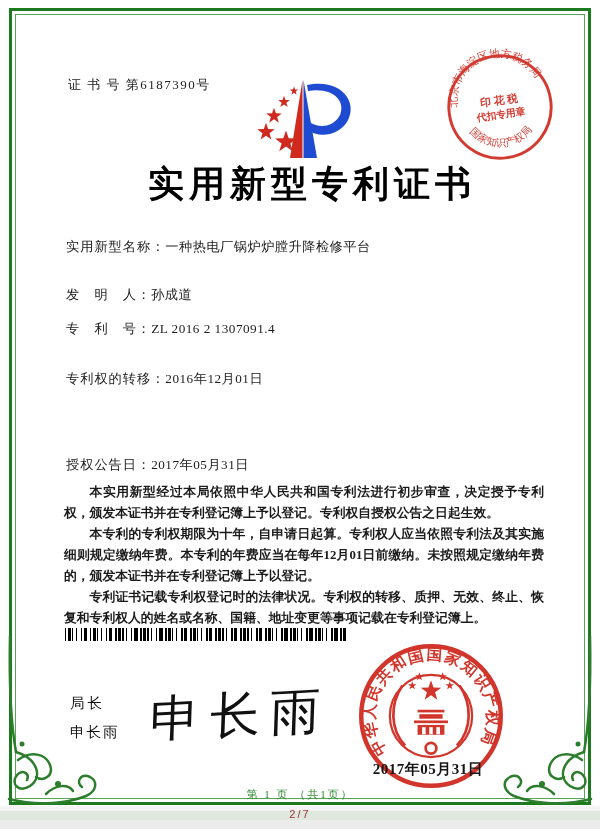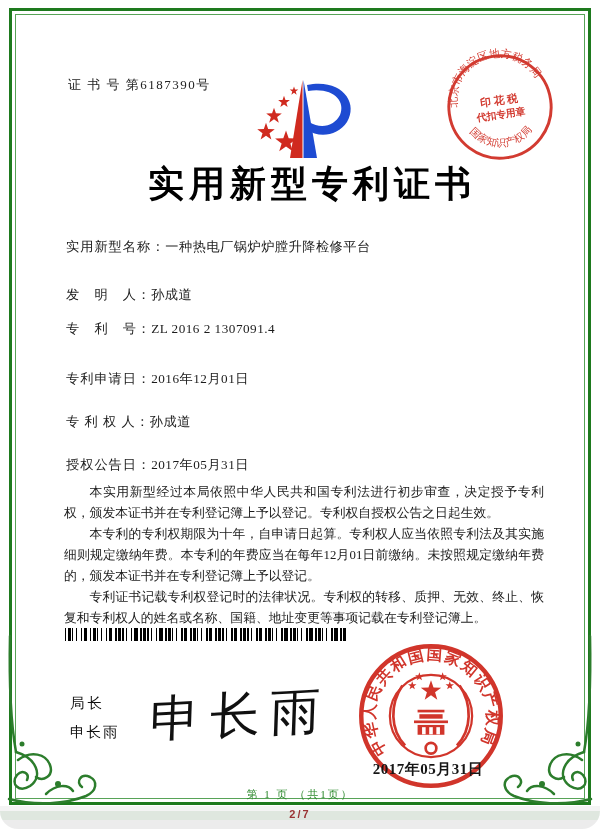--- a/index.html
+++ b/index.html
@@ -1,41 +1,41 @@
 <!DOCTYPE html>
 <html><head>
 <meta charset="utf-8">
 <style>
   html,body{margin:0;padding:0;}
   body{font-family:"Liberation Serif","DejaVu Serif",serif;}
-  #page{position:relative;width:600px;height:829px;background:#ffffff;overflow:hidden;border-radius:18px;}
+  #page{position:relative;width:600px;height:829px;background:#ffffff;overflow:hidden;}
   
   .frame-outer{position:absolute;left:9px;top:8px;right:9px;bottom:24px;border:3px solid #1e7a1e;}
   .frame-inner{position:absolute;left:15px;top:14px;right:15px;bottom:30px;border:1px solid #57a357;}
   .certno{position:absolute;left:68px;top:76px;font-size:13px;letter-spacing:1.5px;color:#222;}
   .title{position:absolute;left:0;right:0;top:160px;text-align:center;font-size:36px;font-weight:bold;letter-spacing:5px;color:#000;margin-left:24px;}
   .field{position:absolute;left:66px;right:58px;font-size:13.2px;color:#1b1b1b;}
   .f0{top:238px}.f1{top:286px}.f2{top:320px}.f3{top:370px}.f4{top:413px}.f5{top:456px}
   .flabel{letter-spacing:1px;}
   .fvalue{font-weight:400;letter-spacing:.5px;}
-  .paras{position:absolute;left:64px;right:56px;top:482px;font-size:12.8px;line-height:21px;color:#1b1b1b;text-align:justify;}
+  .paras{position:absolute;left:64px;right:56px;top:482px;font-size:12.8px;line-height:21px;color:#1b1b1b;text-align:justify;font-weight:bold;}
   .paras p{margin:0;text-indent:2em;}
   .barcode{position:absolute;left:65px;top:628px;width:282px;height:13px;
     background:repeating-linear-gradient(90deg,#000 0 1.5px,#fff 1.5px 3px,#000 3px 6px,#fff 6px 7px,#000 7px 8.5px,#fff 8.5px 11.5px,#000 11.5px 12.5px,#fff 12.5px 16px,#000 16px 17.5px,#fff 17.5px 19px,#000 19px 22.5px,#fff 22.5px 25px);}
   .sig-title{position:absolute;left:70px;top:694px;font-size:14.5px;letter-spacing:3px;font-weight:400;color:#111;}
   .sig-name{position:absolute;left:70px;top:723px;font-size:14.5px;letter-spacing:2px;font-weight:500;color:#111;}
   .autograph{position:absolute;left:150px;top:682px;font-size:50px;letter-spacing:10px;color:#101010;
     transform:rotate(-3deg) skewX(-5deg);font-weight:400;white-space:nowrap;}
   .seal-tax{position:absolute;left:441px;top:48px;width:118px;height:118px;transform:rotate(-8deg);opacity:.92;}
   .seal-office{position:absolute;left:355px;top:640px;width:152px;height:152px;opacity:.95;}
   .seal-date{position:absolute;left:363px;top:760px;width:130px;text-align:center;font-size:15px;font-weight:600;color:#161616;letter-spacing:.5px;}
   .page-info{position:absolute;left:0;right:0;top:787px;text-align:center;font-size:11px;color:#2f8a2f;letter-spacing:2px;}
   .viewer-strip{position:absolute;left:0;right:0;top:806px;height:23px;
     background:linear-gradient(180deg,#f4f4f4 0 20%,#dfe7df 20% 60%,#ececec 60% 100%);}
-  .viewer-page{position:absolute;left:0;right:0;top:808px;text-align:center;font-size:11px;font-weight:bold;color:#993333;letter-spacing:2px;
+  .viewer-page{position:absolute;left:0;right:0;top:808px;text-align:center;font-size:11px;font-weight:normal;color:#993333;letter-spacing:2px;
     font-family:"Liberation Sans",sans-serif;}
   .logo{position:absolute;left:243px;top:78px;width:120px;height:85px;}
   .flourish{position:absolute;bottom:20px;width:100px;height:175px;}
   .flourish.left{left:6px;transform:scaleX(-1);}
   .flourish.right{right:6px;}
   svg text{font-family:"Liberation Serif","DejaVu Serif",serif;}
 </style>
 </head>
 <body>
 
@@ -98,22 +98,21 @@
     </text>
     <text x="60" y="57" text-anchor="middle" font-size="11" font-weight="bold" fill="#cf2b20">印 花 税</text>
     <text x="60" y="71" text-anchor="middle" font-size="10" font-weight="bold" fill="#cf2b20">代扣专用章</text>
   </svg>
 
   <div class="title">实用新型专利证书</div>
 
   <div class="field f0"><span class="flabel">实用新型名称：</span><span class="fvalue">一种热电厂锅炉炉膛升降检修平台</span></div>
   <div class="field f1"><span class="flabel">发　明　人：</span><span class="fvalue">孙成道</span></div>
   <div class="field f2"><span class="flabel">专　利　号：</span><span class="fvalue">ZL 2016 2 1307091.4</span></div>
-  <div class="field f3"><span class="flabel">专利申请日：</span><span class="fvalue">2016年12月01日</span></div>
-  <div class="field f4"><span class="flabel">专 利 权 人：</span><span class="fvalue">孙成道</span></div>
+  <div class="field f3"><span class="flabel">专利权的转移：</span><span class="fvalue">2016年12月01日</span></div>
   <div class="field f5"><span class="flabel">授权公告日：</span><span class="fvalue">2017年05月31日</span></div>
 
   <div class="paras">
     <p>本实用新型经过本局依照中华人民共和国专利法进行初步审查，决定授予专利权，颁发本证书并在专利登记簿上予以登记。专利权自授权公告之日起生效。</p>
     <p>本专利的专利权期限为十年，自申请日起算。专利权人应当依照专利法及其实施细则规定缴纳年费。本专利的年费应当在每年12月01日前缴纳。未按照规定缴纳年费的，颁发本证书并在专利登记簿上予以登记。</p>
     <p>专利证书记载专利权登记时的法律状况。专利权的转移、质押、无效、终止、恢复和专利权人的姓名或名称、国籍、地址变更等事项记载在专利登记簿上。</p>
   </div>
 
   <div class="barcode"></div>
 

